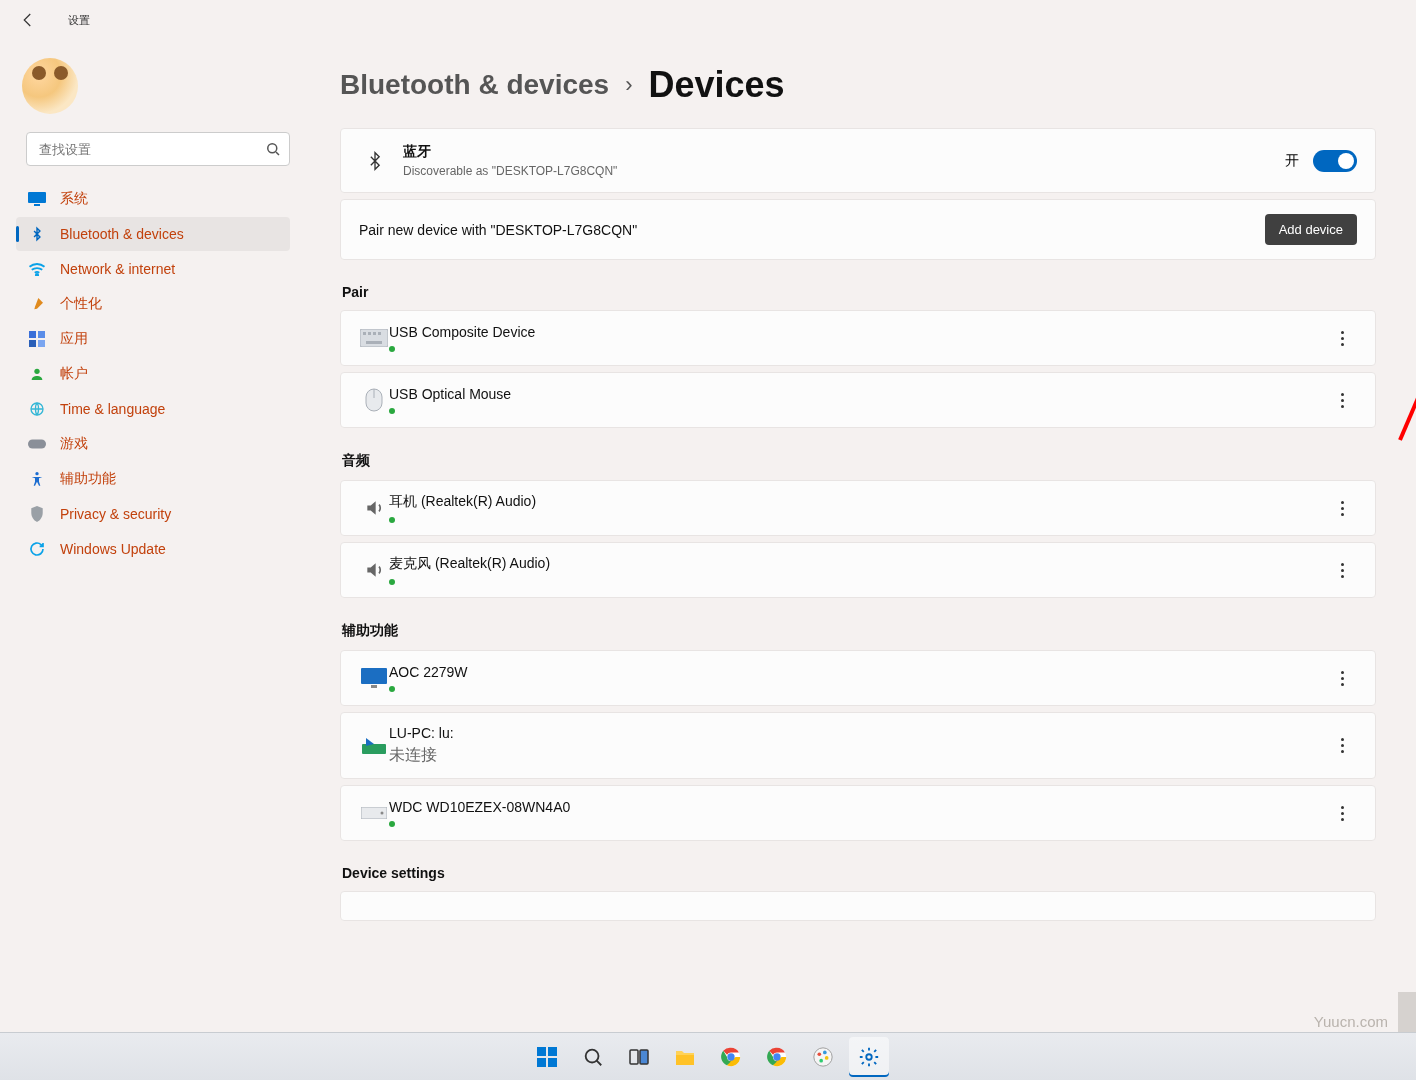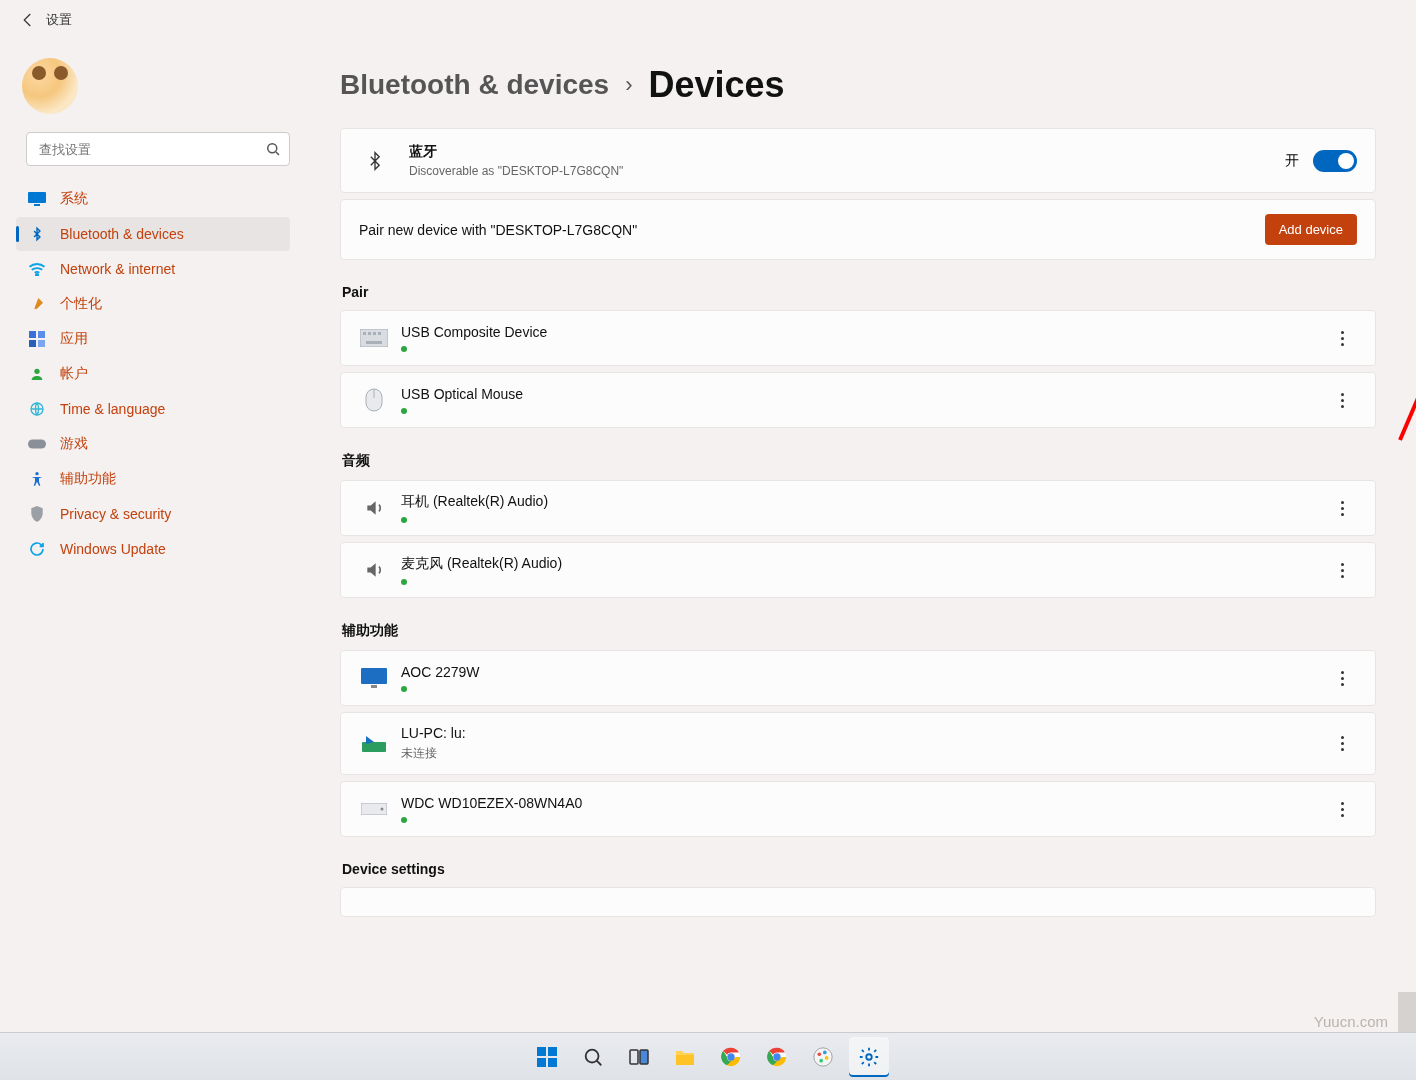--- a/index.html
+++ b/index.html
@@ -1,21 +1,21 @@
 <!DOCTYPE html>
 <html><head>
 <meta charset="utf-8">
 <style>
 * { margin: 0; padding: 0; box-sizing: border-box; font-family: "Segoe UI", "Microsoft YaHei", sans-serif; }
 body { background: #f5f1f0; width: 1416px; height: 1080px; overflow: hidden; position: relative; }
 
 .topbar { display: flex; align-items: center; padding: 6px 14px; height: 40px; }
 .back-btn { width: 28px; height: 28px; display: flex; align-items: center; justify-content: center; cursor: pointer; }
 .back-btn svg { stroke: #333; }
-.topbar-title { font-size: 13px; color: #333; margin-left: 4px; }
+.topbar-title { font-size: 11px; color: #333; margin-left: 26px; }
 
 .layout { display: flex; height: calc(100% - 80px); }
 .sidebar { width: 300px; padding: 12px 6px 0 12px; }
 .avatar-row { display: flex; align-items: center; padding: 6px 10px 18px 10px; }
 .avatar { width: 56px; height: 56px; border-radius: 50%; background: radial-gradient(circle at 30% 30%,#ffd7a0,#f5c77e 40%,#fbe7c4 70%); position:relative; overflow:hidden; }
 .avatar::before{content:"";position:absolute;top:8px;left:10px;width:14px;height:14px;border-radius:50%;background:#8a5a2a;}
 .avatar::after{content:"";position:absolute;top:8px;right:10px;width:14px;height:14px;border-radius:50%;background:#8a5a2a;}
 .search-wrap { position: relative; margin: 0 4px 16px 14px; }
 .search-input { width: 100%; height: 34px; border: 1px solid #ccc; border-radius: 4px; padding: 0 34px 0 12px; font-size: 13px; background: #fff; }
 .search-icon { position: absolute; right: 8px; top: 8px; width: 18px; height: 18px; color: #555; }
@@ -28,40 +28,40 @@
 .nav-label { font-size: 14px; color: #c2410c; }
 
 .main { flex: 1; padding: 24px 40px 0 40px; overflow-y: auto; position: relative; }
 .breadcrumb { display:flex; align-items:center; gap:16px; margin-bottom: 22px; }
 .bc-parent { font-size: 28px; font-weight:600; color:#555; cursor:pointer; }
 .bc-sep { font-size: 22px; color:#555; }
 .bc-current { font-size: 36px; font-weight:700; color:#111; }
 
 .card { background:#fcfcfc; border:1px solid #e8e4e3; border-radius:4px; padding:14px 18px; margin-bottom:6px; display:flex; align-items:center; }
 .bt-card { justify-content: space-between; }
-.bt-left { display:flex; align-items:center; gap:18px; }
+.bt-left { display:flex; align-items:center; gap:12px; }
 .bt-icon-wrap { width:32px; display:flex; justify-content:center; }
 .bt-texts .bt-title { font-size:14px; font-weight:600; color:#111; }
 .bt-texts .bt-sub { font-size:12px; color:#666; margin-top:3px; }
 .bt-right { display:flex; align-items:center; gap:14px; }
 .on-label { font-size:14px; }
 .toggle { width:44px; height:22px; border-radius:11px; background:#0067c0; position:relative; cursor:pointer; }
 .toggle::after{content:"";position:absolute;right:3px;top:3px;width:16px;height:16px;border-radius:50%;background:#fff;}
 
 .pair-card { justify-content: space-between; }
 .pair-text { font-size:14px; color:#111; }
-.add-btn { background:#c2410c; color:#fff; border:none; border-radius:4px; padding:8px 14px; font-size:13px; cursor:pointer; }
+.add-btn { background:#404040; color:#fff; border:none; border-radius:4px; padding:8px 14px; font-size:13px; cursor:pointer; }
 
 .section-title { font-size:14px; font-weight:600; color:#111; margin:24px 0 10px 2px; }
 .dev-card { padding:12px 18px; justify-content:space-between; }
-.dev-left { display:flex; align-items:center; gap:12px; }
+.dev-left { display:flex; align-items:center; gap:0; }
 .dev-icon { width:30px; height:24px; display:flex; align-items:center; justify-content:center; color:#555;}
 .dev-name { font-size:14px; color:#111; }
 .dev-status-dot { width:6px; height:6px; border-radius:50%; background:#2aa83f; margin-top:6px; }
-.dev-sub { font-size:12px; color:#666; margin-top:4px;}
+.dev-sub { font-size:16px; color:#666; margin-top:4px;}
 .more-btn { width:30px; height:30px; display:flex; align-items:center; justify-content:center; cursor:pointer; border-radius:4px; }
 .dots { display:flex; flex-direction:column; gap:3px; }
 .dots span{ width:3px; height:3px; border-radius:50%; background:#333;}
 
 .arrow-anno { position:absolute; pointer-events:none; }
 
 .taskbar { position:absolute; bottom:0; left:0; right:0; height:48px; background:linear-gradient(#e9ebef,#dfe2e7); display:flex; align-items:center; justify-content:center; gap:6px; border-top:1px solid #c8ccd1;}
 .tb-icon { width:40px; height:40px; display:flex; align-items:center; justify-content:center; border-radius:4px; cursor:pointer; }
 .tb-icon.active-underline { box-shadow: inset 0 -2px 0 #0067c0; background: rgba(255,255,255,0.5);}
 .watermark { position:absolute; right:28px; bottom:50px; font-size:15px; color:#b9b3ad; font-family: "Segoe UI", sans-serif;}

